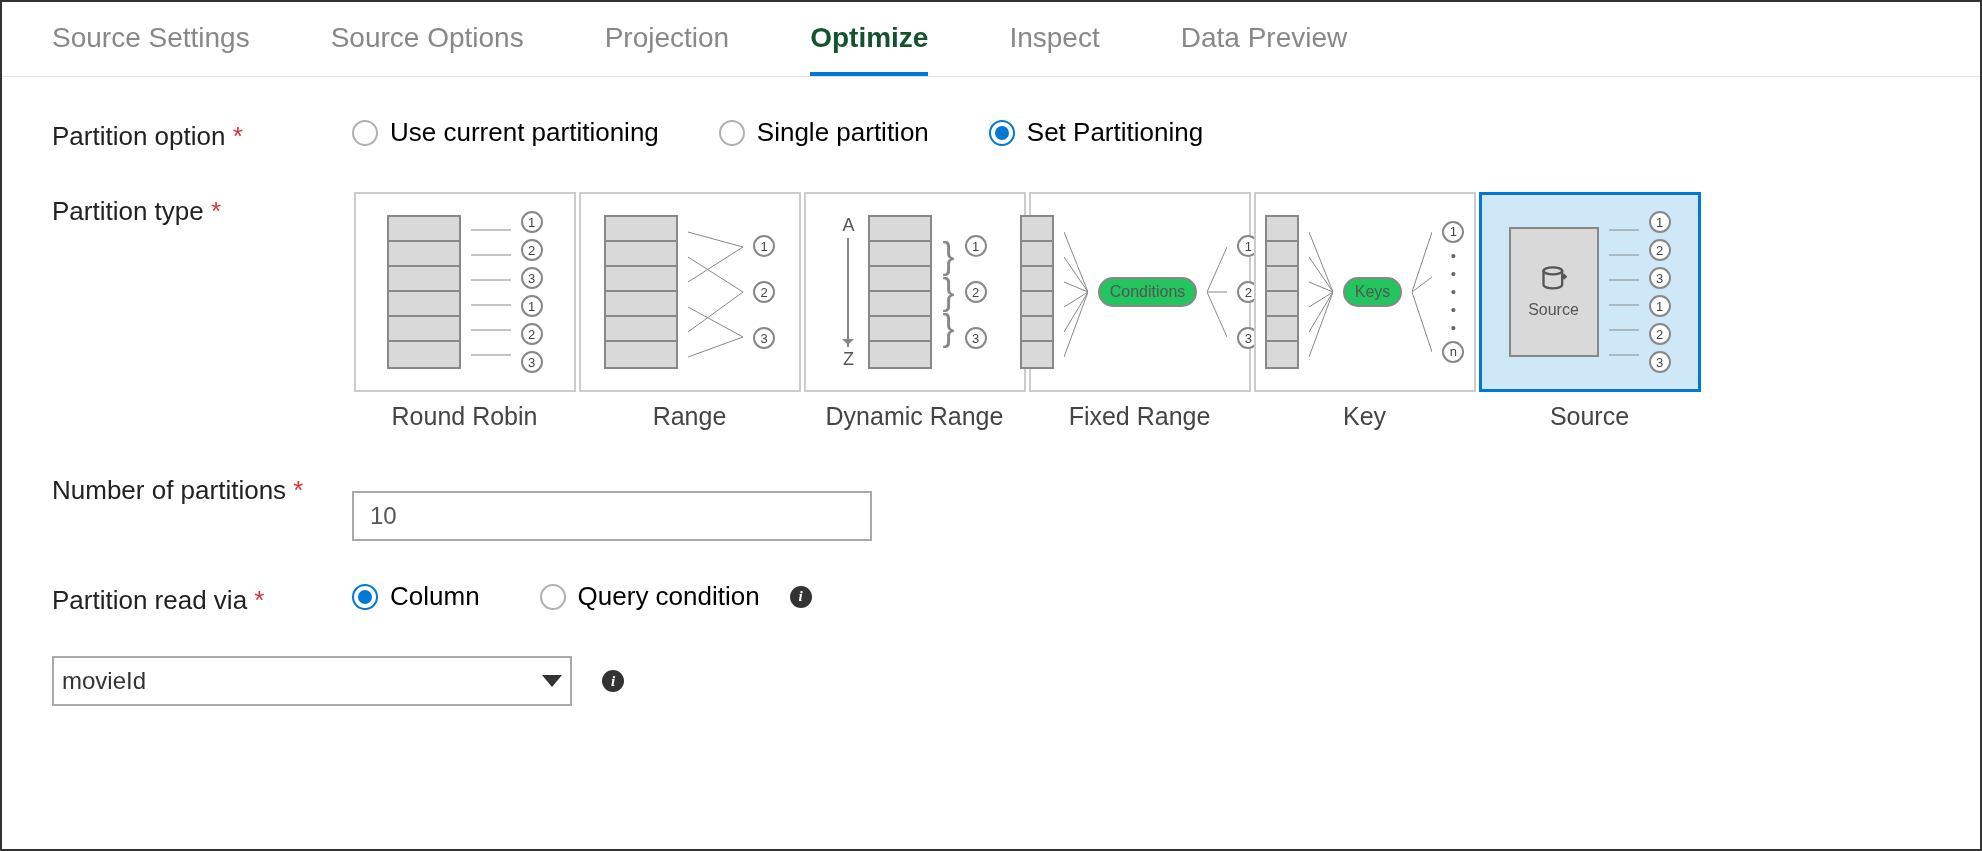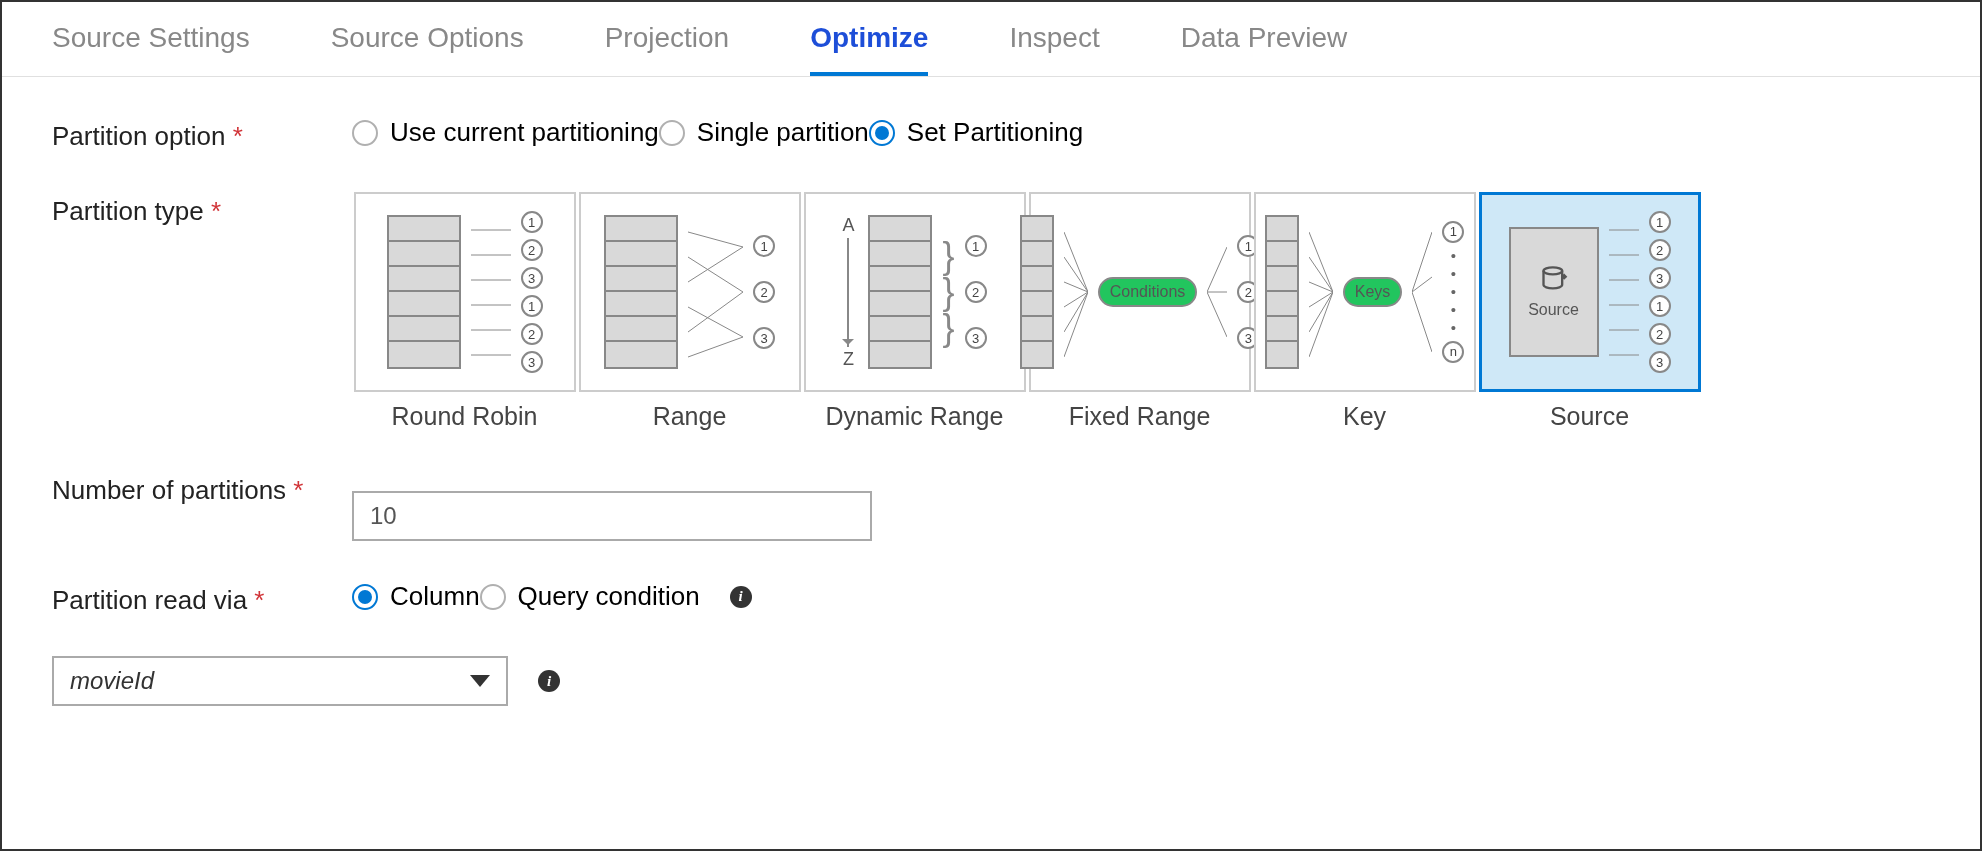--- a/index.html
+++ b/index.html
@@ -27,21 +27,21 @@
 
 .tab {
   font-size: 28px;
   color: #888;
   padding-bottom: 18px;
   cursor: pointer;
   border-bottom: 4px solid transparent;
 }
 
 .tab.active {
-  color: #1d4ed8;
+  color: #14532d;
   font-weight: 600;
   border-bottom-color: #0078d4;
 }
 
 
 .content {
   padding: 40px 50px;
 }
 
 .form-row {
@@ -61,20 +61,21 @@
   color: #d13438;
 }
 
 .form-control {
   flex: 1;
 }
 
 
 .radio-group {
   display: flex;
+  gap: 60px;
   align-items: flex-start;
 }
 
 .radio-option {
   display: flex;
   align-items: center;
   gap: 12px;
   font-size: 26px;
   cursor: pointer;
 }
@@ -264,31 +265,30 @@
   height: 50px;
   border: 2px solid #aaa;
   font-size: 24px;
   padding: 0 16px;
   color: #555;
   margin-top: 20px;
 }
 
 
 .dropdown {
-  width: 456px;
+  width: 520px;
   height: 50px;
   border: 2px solid #aaa;
   font-size: 24px;
-  padding: 0 16px;
+  padding: 0 8px;
   color: #333;
   display: flex;
   align-items: center;
   justify-content: space-between;
   cursor: pointer;
-  font-style: italic;
 }
 
 .caret-down {
   width: 0;
   height: 0;
   border-left: 10px solid transparent;
   border-right: 10px solid transparent;
   border-top: 12px solid #333;
 }
 

